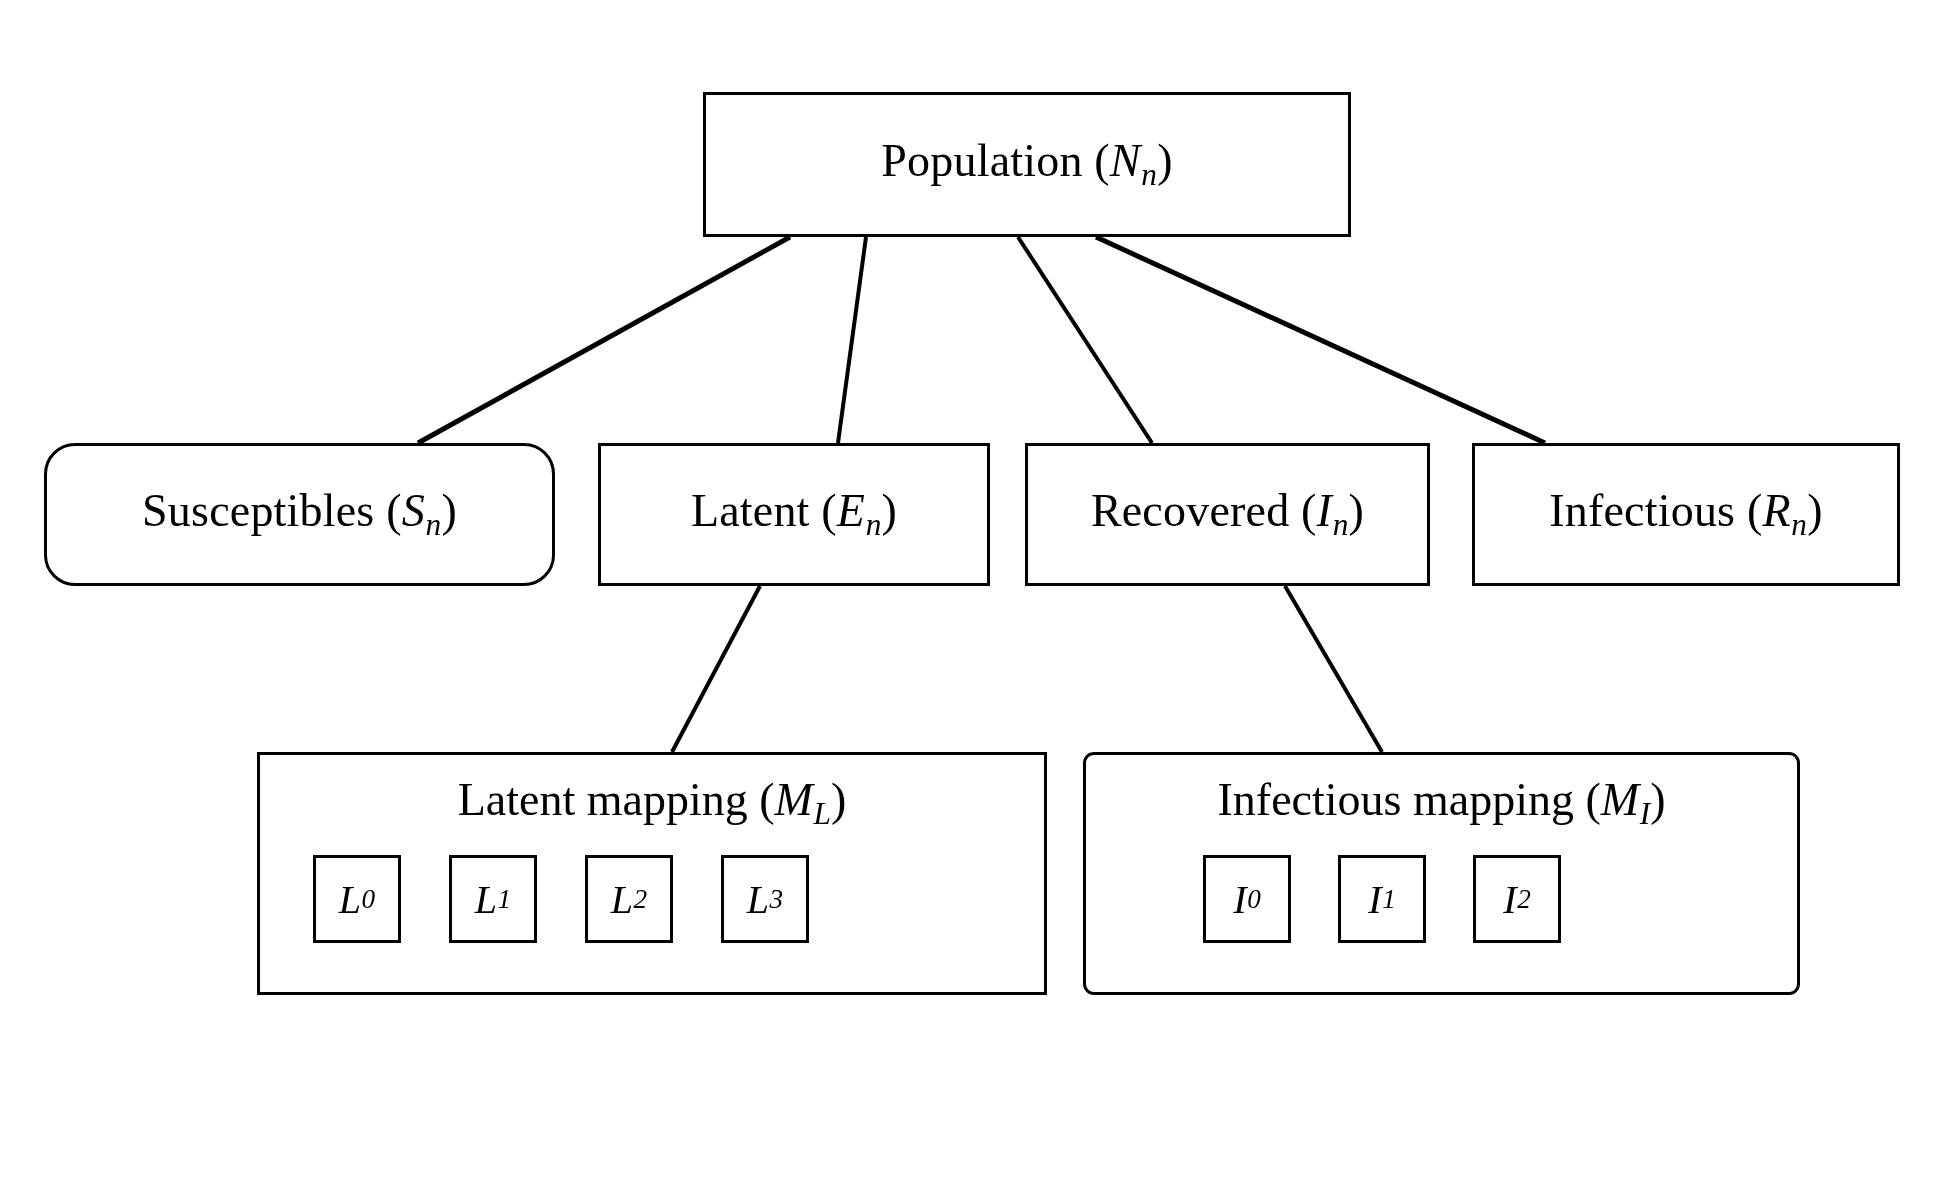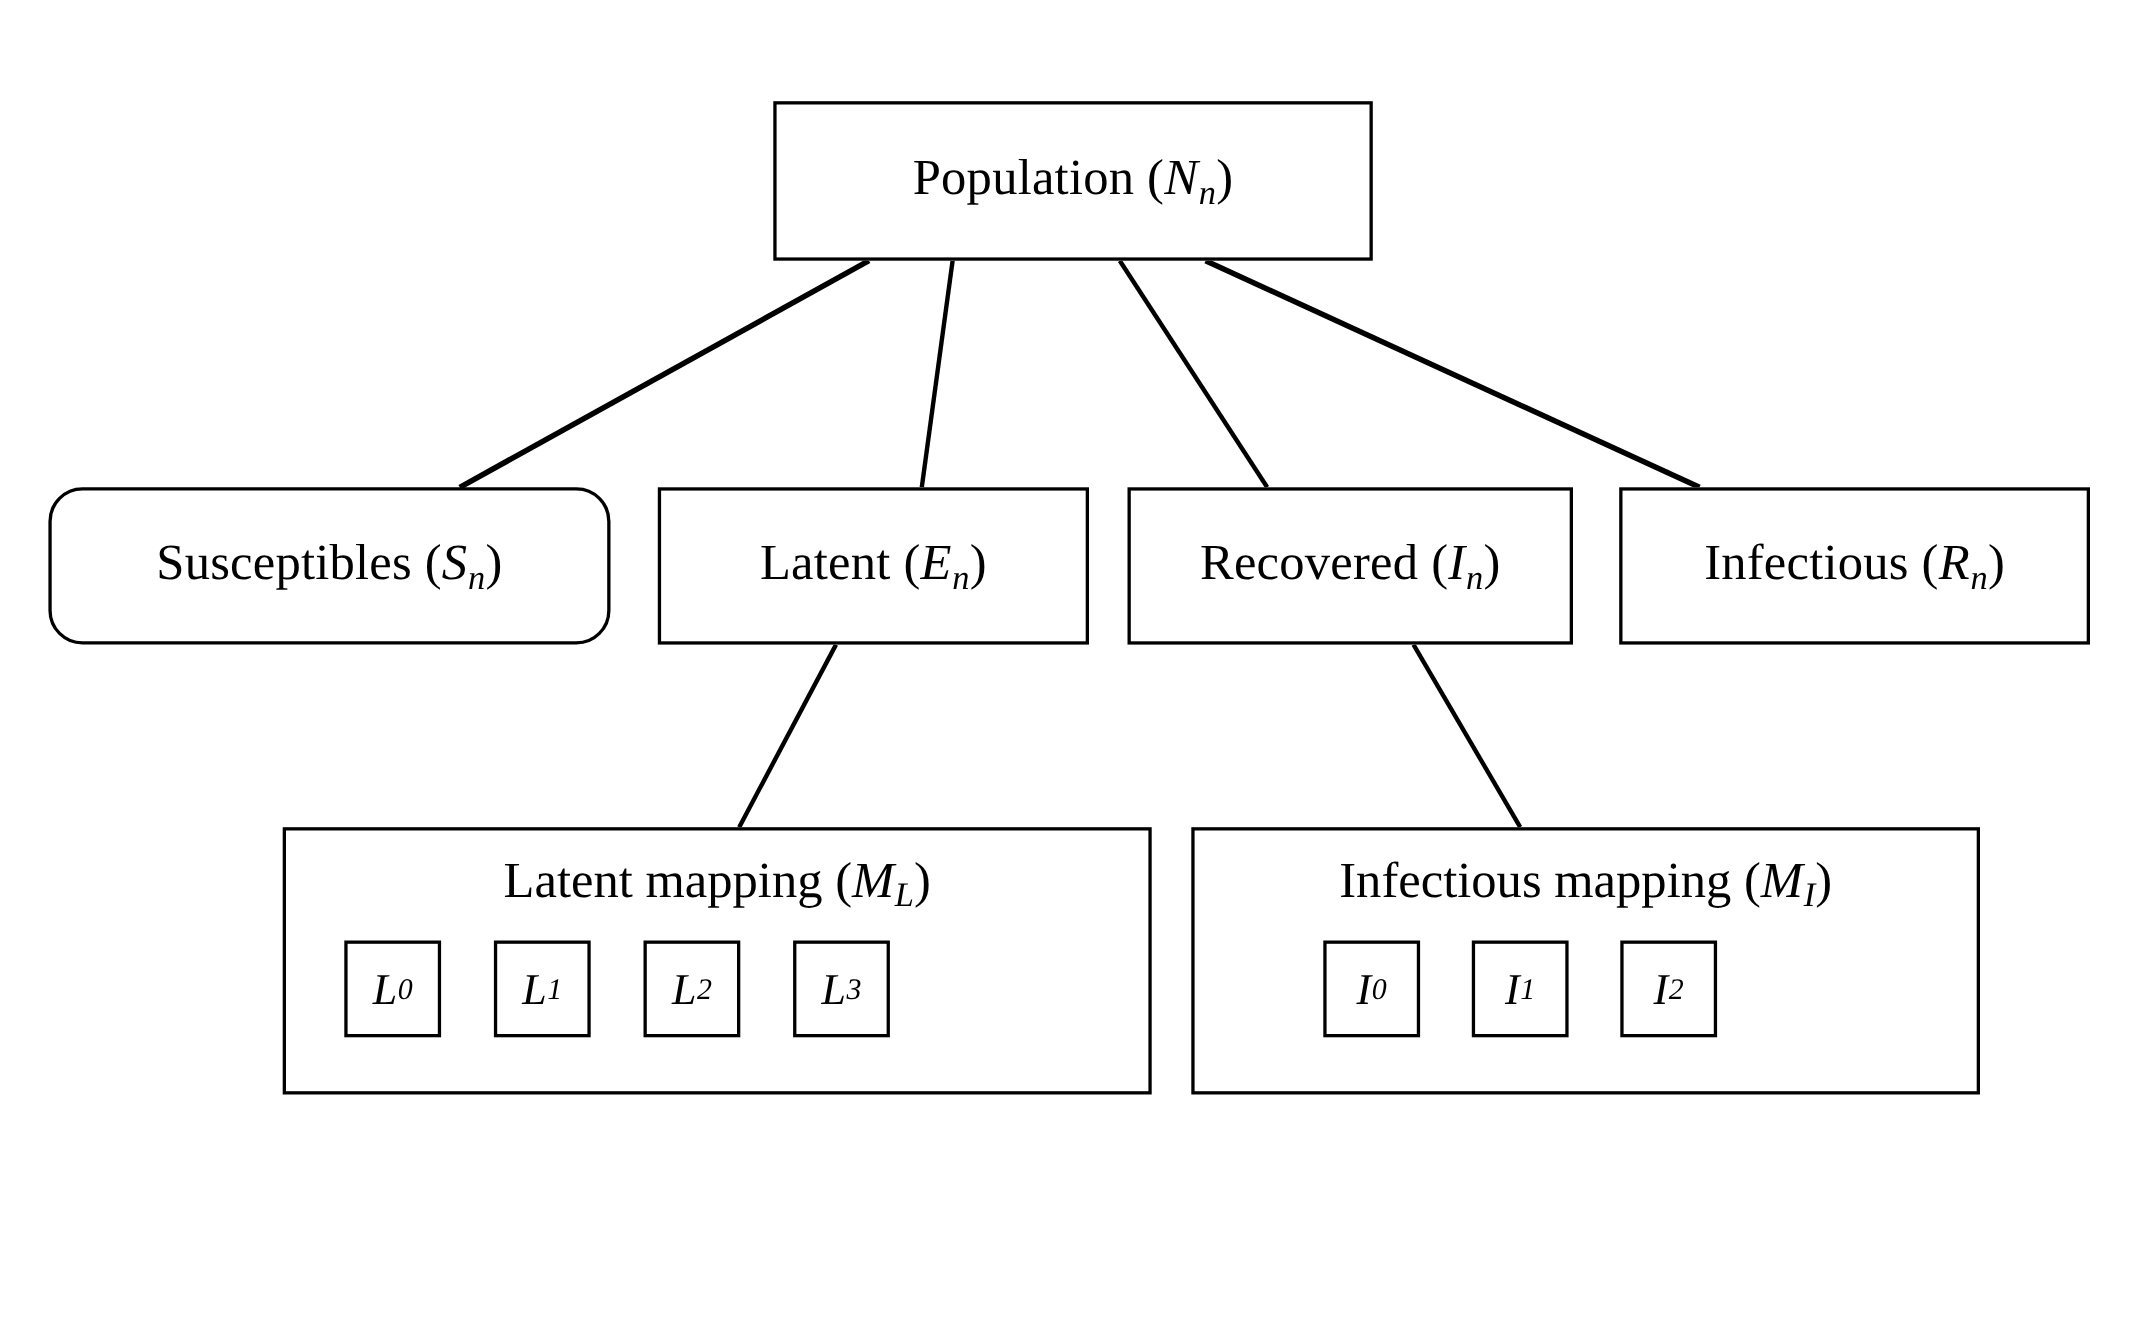--- a/index.html
+++ b/index.html
@@ -37,38 +37,38 @@
   .node-label {
     font-size: 46px;
     line-height: 1.1;
     white-space: nowrap;
     letter-spacing: 0.2px;
   }
   
   #node-population {
     left: 703px;
     top: 92px;
-    width: 545px;
+    width: 648px;
     height: 145px;
   }
   
   #node-susceptibles { left: 44px;   top: 443px; width: 511px; height: 143px; border-radius: 31px; }
   #node-latent       { left: 598px;  top: 443px; width: 392px; height: 143px; }
   #node-infectious   { left: 1025px; top: 443px; width: 405px; height: 143px; }
   #node-recovered    { left: 1472px; top: 443px; width: 428px; height: 143px; }
 
   
   .mapping {
     position: absolute;
     box-sizing: border-box;
     border: 3px solid #000000;
     background: #ffffff;
   }
   #mapping-latent     { left: 257px;  top: 752px; width: 790px; height: 243px; }
-  #mapping-infectious { left: 1083px; top: 752px; width: 717px; height: 243px; }
+  #mapping-infectious { left: 1083px; top: 752px; width: 717px; height: 243px; border-radius: 11px; }
 
   .mapping-title {
     position: absolute;
     top: 18px;
     left: 0;
     width: 100%;
     text-align: center;
     font-size: 46px;
     white-space: nowrap;
   }

